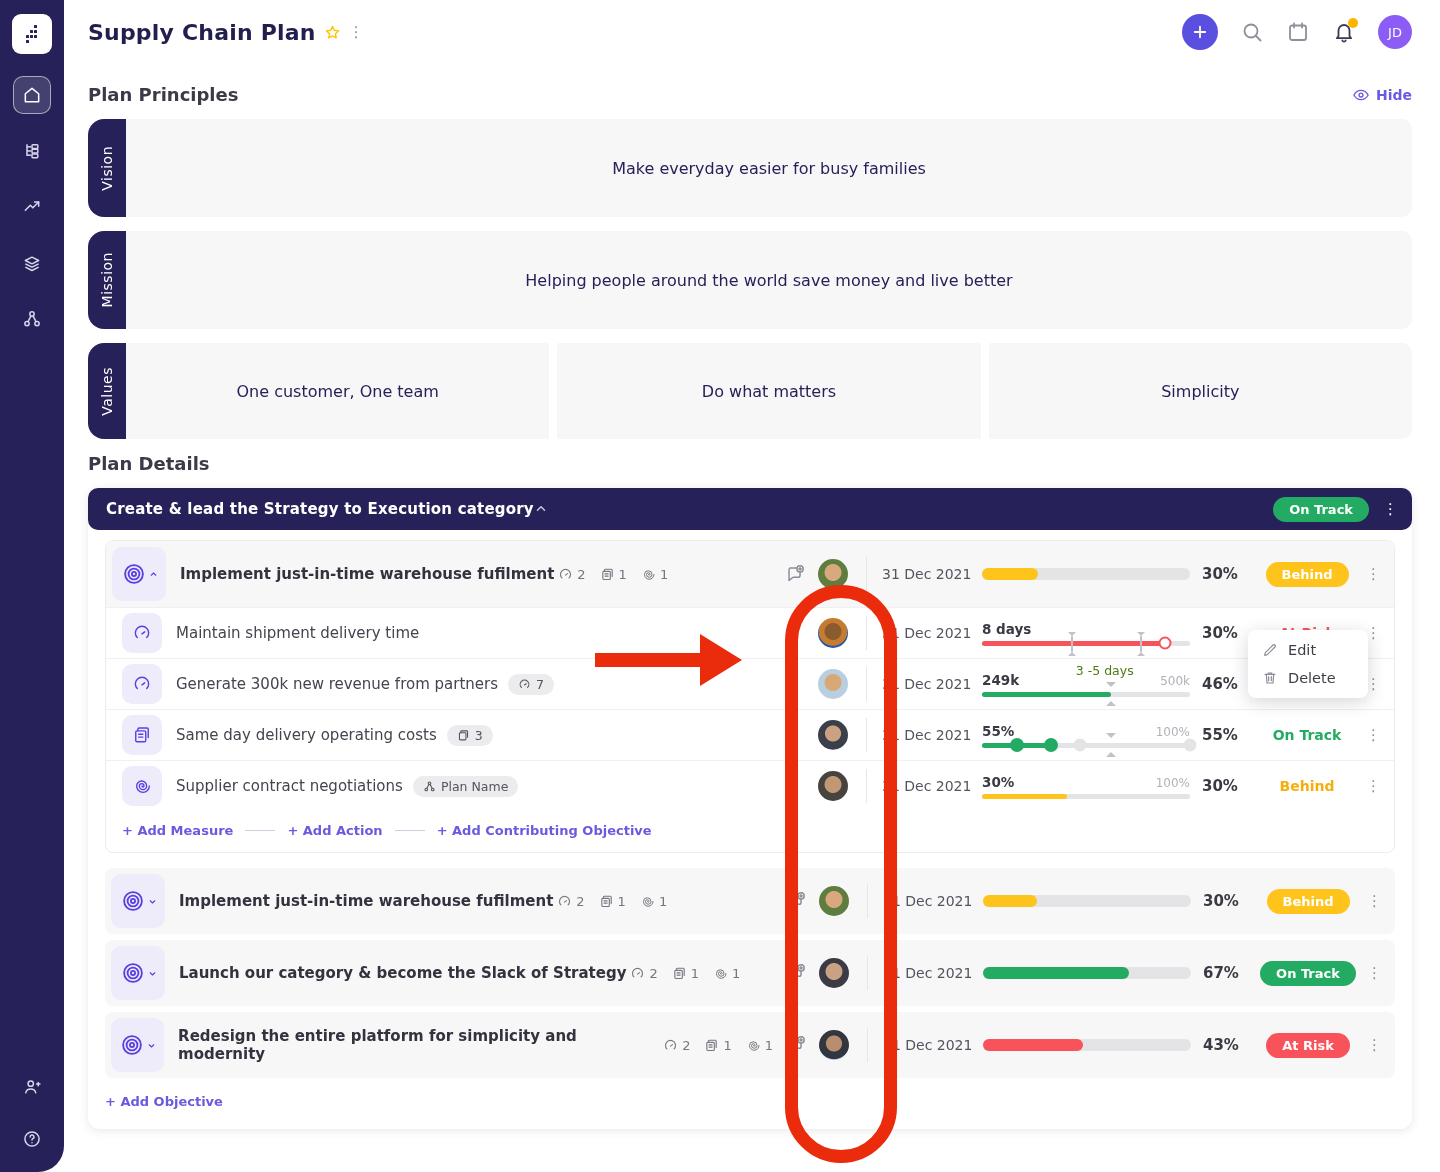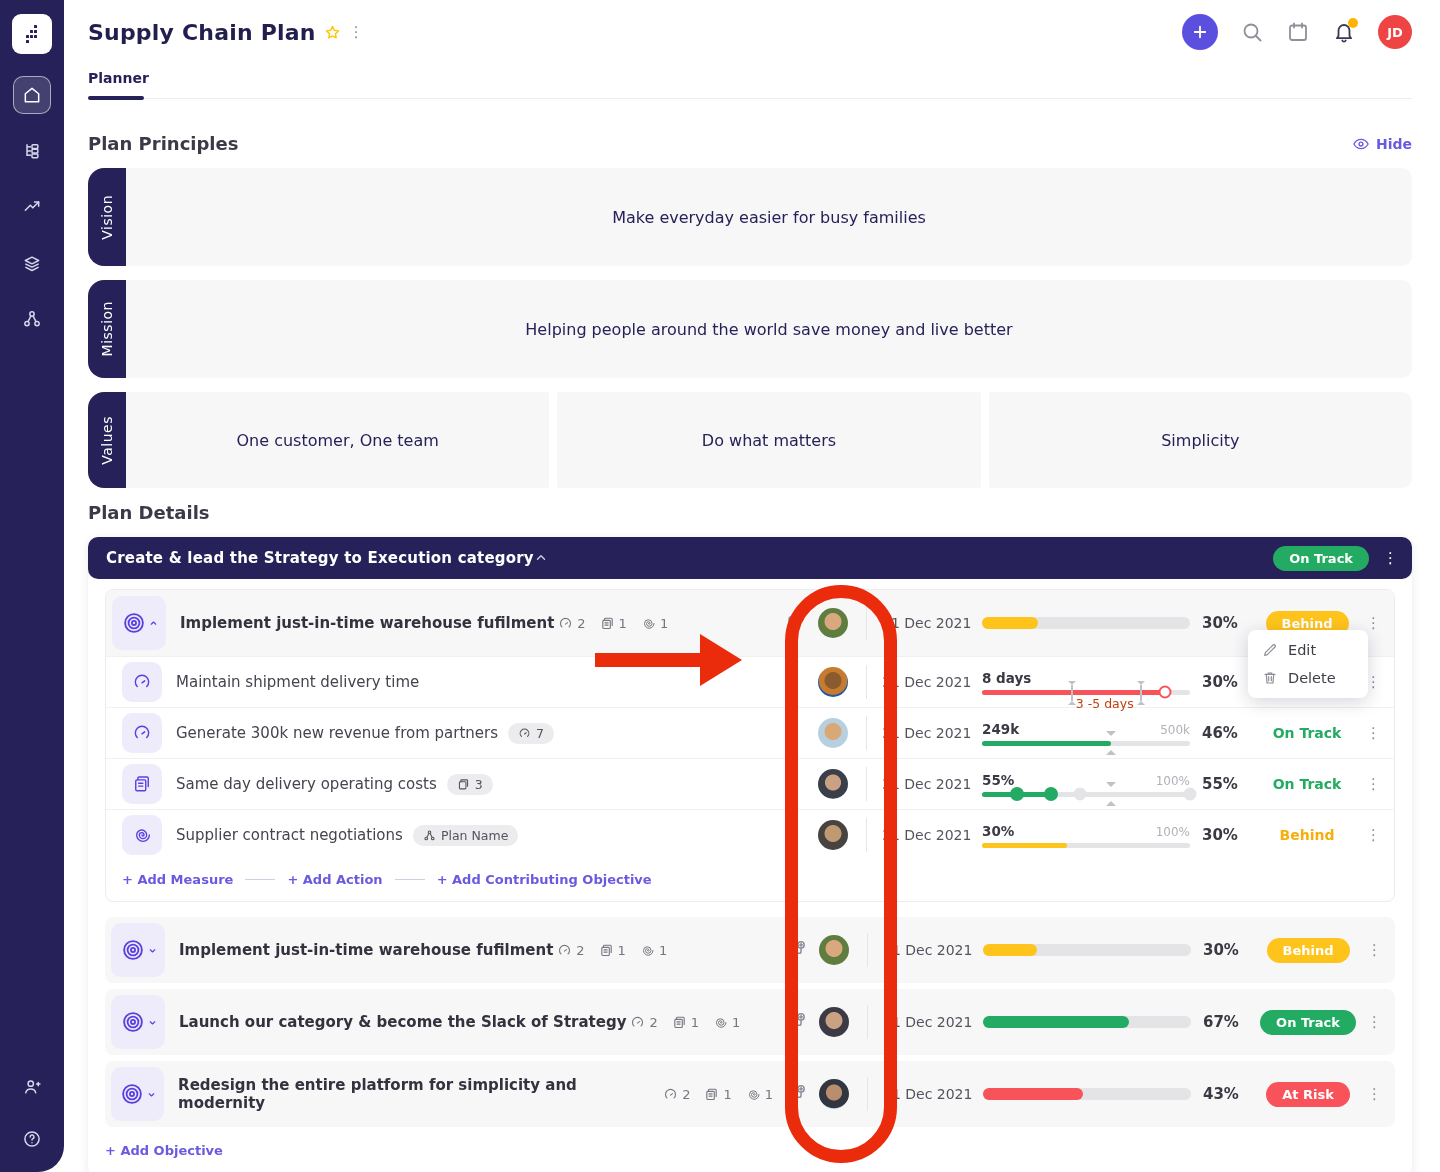--- a/index.html
+++ b/index.html
@@ -20,21 +20,21 @@
 
   .topbar { display:flex; align-items:center; justify-content:space-between; padding-top:14px;gap:7px; }
   .title-wrap { display:flex; align-items:center; gap:8px; }
   .page-title { font-size:22px; font-weight:700; color:#221f4e; letter-spacing:.2px; }
   .kebab { color:#8d8c98; font-size:15px; letter-spacing:0; line-height:1; user-select:none; }
   .top-actions { display:flex; align-items:center; gap:22px; }
   .plus-btn { width:36px; height:36px; border-radius:50%; background:#5b4fe0; color:#fff; display:flex; align-items:center; justify-content:center; }
   .icon-btn { color:#8f8e9a; display:flex; }
   .bell { position:relative; color:#3c3754; display:flex; }
   .bell .dot { position:absolute; top:-2px; right:-2px; width:10px; height:10px; border-radius:50%; background:#ffb400; }
-  .avatar-jd { width:34px; height:34px; border-radius:50%; background:#ef4444; color:#fff; font-size:13px; font-weight:700; display:flex; align-items:center; justify-content:center; }
+  .avatar-jd { width:34px; height:34px; border-radius:50%; background:#8b5cf6; color:#fff; font-size:13px; font-weight:400; display:flex; align-items:center; justify-content:center; }
 
   .tabs { margin-top:18px; border-bottom:1px solid #ececef; position:relative; }
   .tab { display:inline-block; font-size:14px; font-weight:600; color:#262158; padding-bottom:12px; }
   .tab-underline { position:absolute; left:0; bottom:-2px; width:56px; height:4px; border-radius:3px; background:#262158; }
 
   .section-head { display:flex; align-items:center; justify-content:space-between; margin-top:34px; }
   h2.sec { font-size:18px; font-weight:700; color:#3c3a48; }
   .hide-link { display:flex; align-items:center; gap:6px; color:#6a5ae0; font-size:14px; font-weight:600; }
 
   
@@ -101,21 +101,21 @@
   .dot-g { width:14px; height:14px; background:#23ab63; }
   .dot-gr { width:13px; height:13px; background:#e4e4e7; }
   .imark { position:absolute; top:-5px; width:2px; height:16px; background:#c2c1c8; }
   .imark:before, .imark:after { content:""; position:absolute; left:-3px; border:4px solid transparent; }
   .imark:before { top:-4px; border-top-color:#c2c1c8; }
   .imark:after { bottom:-4px; border-bottom-color:#c2c1c8; }
   .vmark { position:absolute; top:50%; transform:translate(-50%,-50%); width:0; height:0; }
   .vmark:before, .vmark:after { content:""; position:absolute; left:-5px; border:5px solid transparent; }
   .vmark:before { top:-12px; border-top-color:#c2c1c8; }
   .vmark:after { top:2px; border-bottom-color:#c2c1c8; }
-  .range-label { position:absolute; top:6px; font-size:12.5px; color:#c2410c; transform:translateX(-50%); white-space:nowrap; }
+  .range-label { position:absolute; top:22px; font-size:12.5px; color:#4d7c0f; transform:translateX(-50%); white-space:nowrap; }
 
   .add-links { display:flex; align-items:center; gap:12px; padding:12px 16px 14px; }
   .add-link { color:#6a5ae0; font-size:13px; font-weight:600; }
   .dash-sep { width:30px; height:1px; background:#cfcde0; }
 
   .obj-row { margin:6px 17px 0; background:#f7f7f8; border-radius:8px; padding:6px 12px 6px 6px; min-height:58px; }
   .obj-row.first { margin-top:15px; }
   .add-objective { padding:16px 17px 2px; color:#6a5ae0; font-size:13px; font-weight:600; }
 
   
@@ -261,24 +261,20 @@
         <svg width="24" height="24" viewBox="0 0 24 24" fill="none" stroke="currentColor" stroke-width="1.8" stroke-linecap="round" stroke-linejoin="round">
             <path d="M6.5 16v-5.5a5.5 5.5 0 0 1 11 0V16l1.6 2.2H4.9z"></path>
             <path d="M10.3 20.5a1.8 1.8 0 0 0 3.4 0"></path>
           </svg>
         <span class="dot"></span>
       </div>
       <div class="avatar-jd">JD</div>
     </div>
   </div>
 
-  <div class="tabs">
-    <span class="tab">Planner</span>
-    <span class="tab-underline"></span>
-  </div>
 
   <div class="section-head">
     <h2 class="sec">Plan Principles</h2>
     <div class="hide-link">
       <span>
           <svg width="18" height="18" viewBox="0 0 24 24" fill="none" stroke="currentColor" stroke-width="1.8">
             <path d="M2.5 12S6 5.8 12 5.8 21.5 12 21.5 12 18 18.2 12 18.2 2.5 12 2.5 12z"></path>
             <circle cx="12" cy="12" r="2.6"></circle>
           </svg>
         </span>

